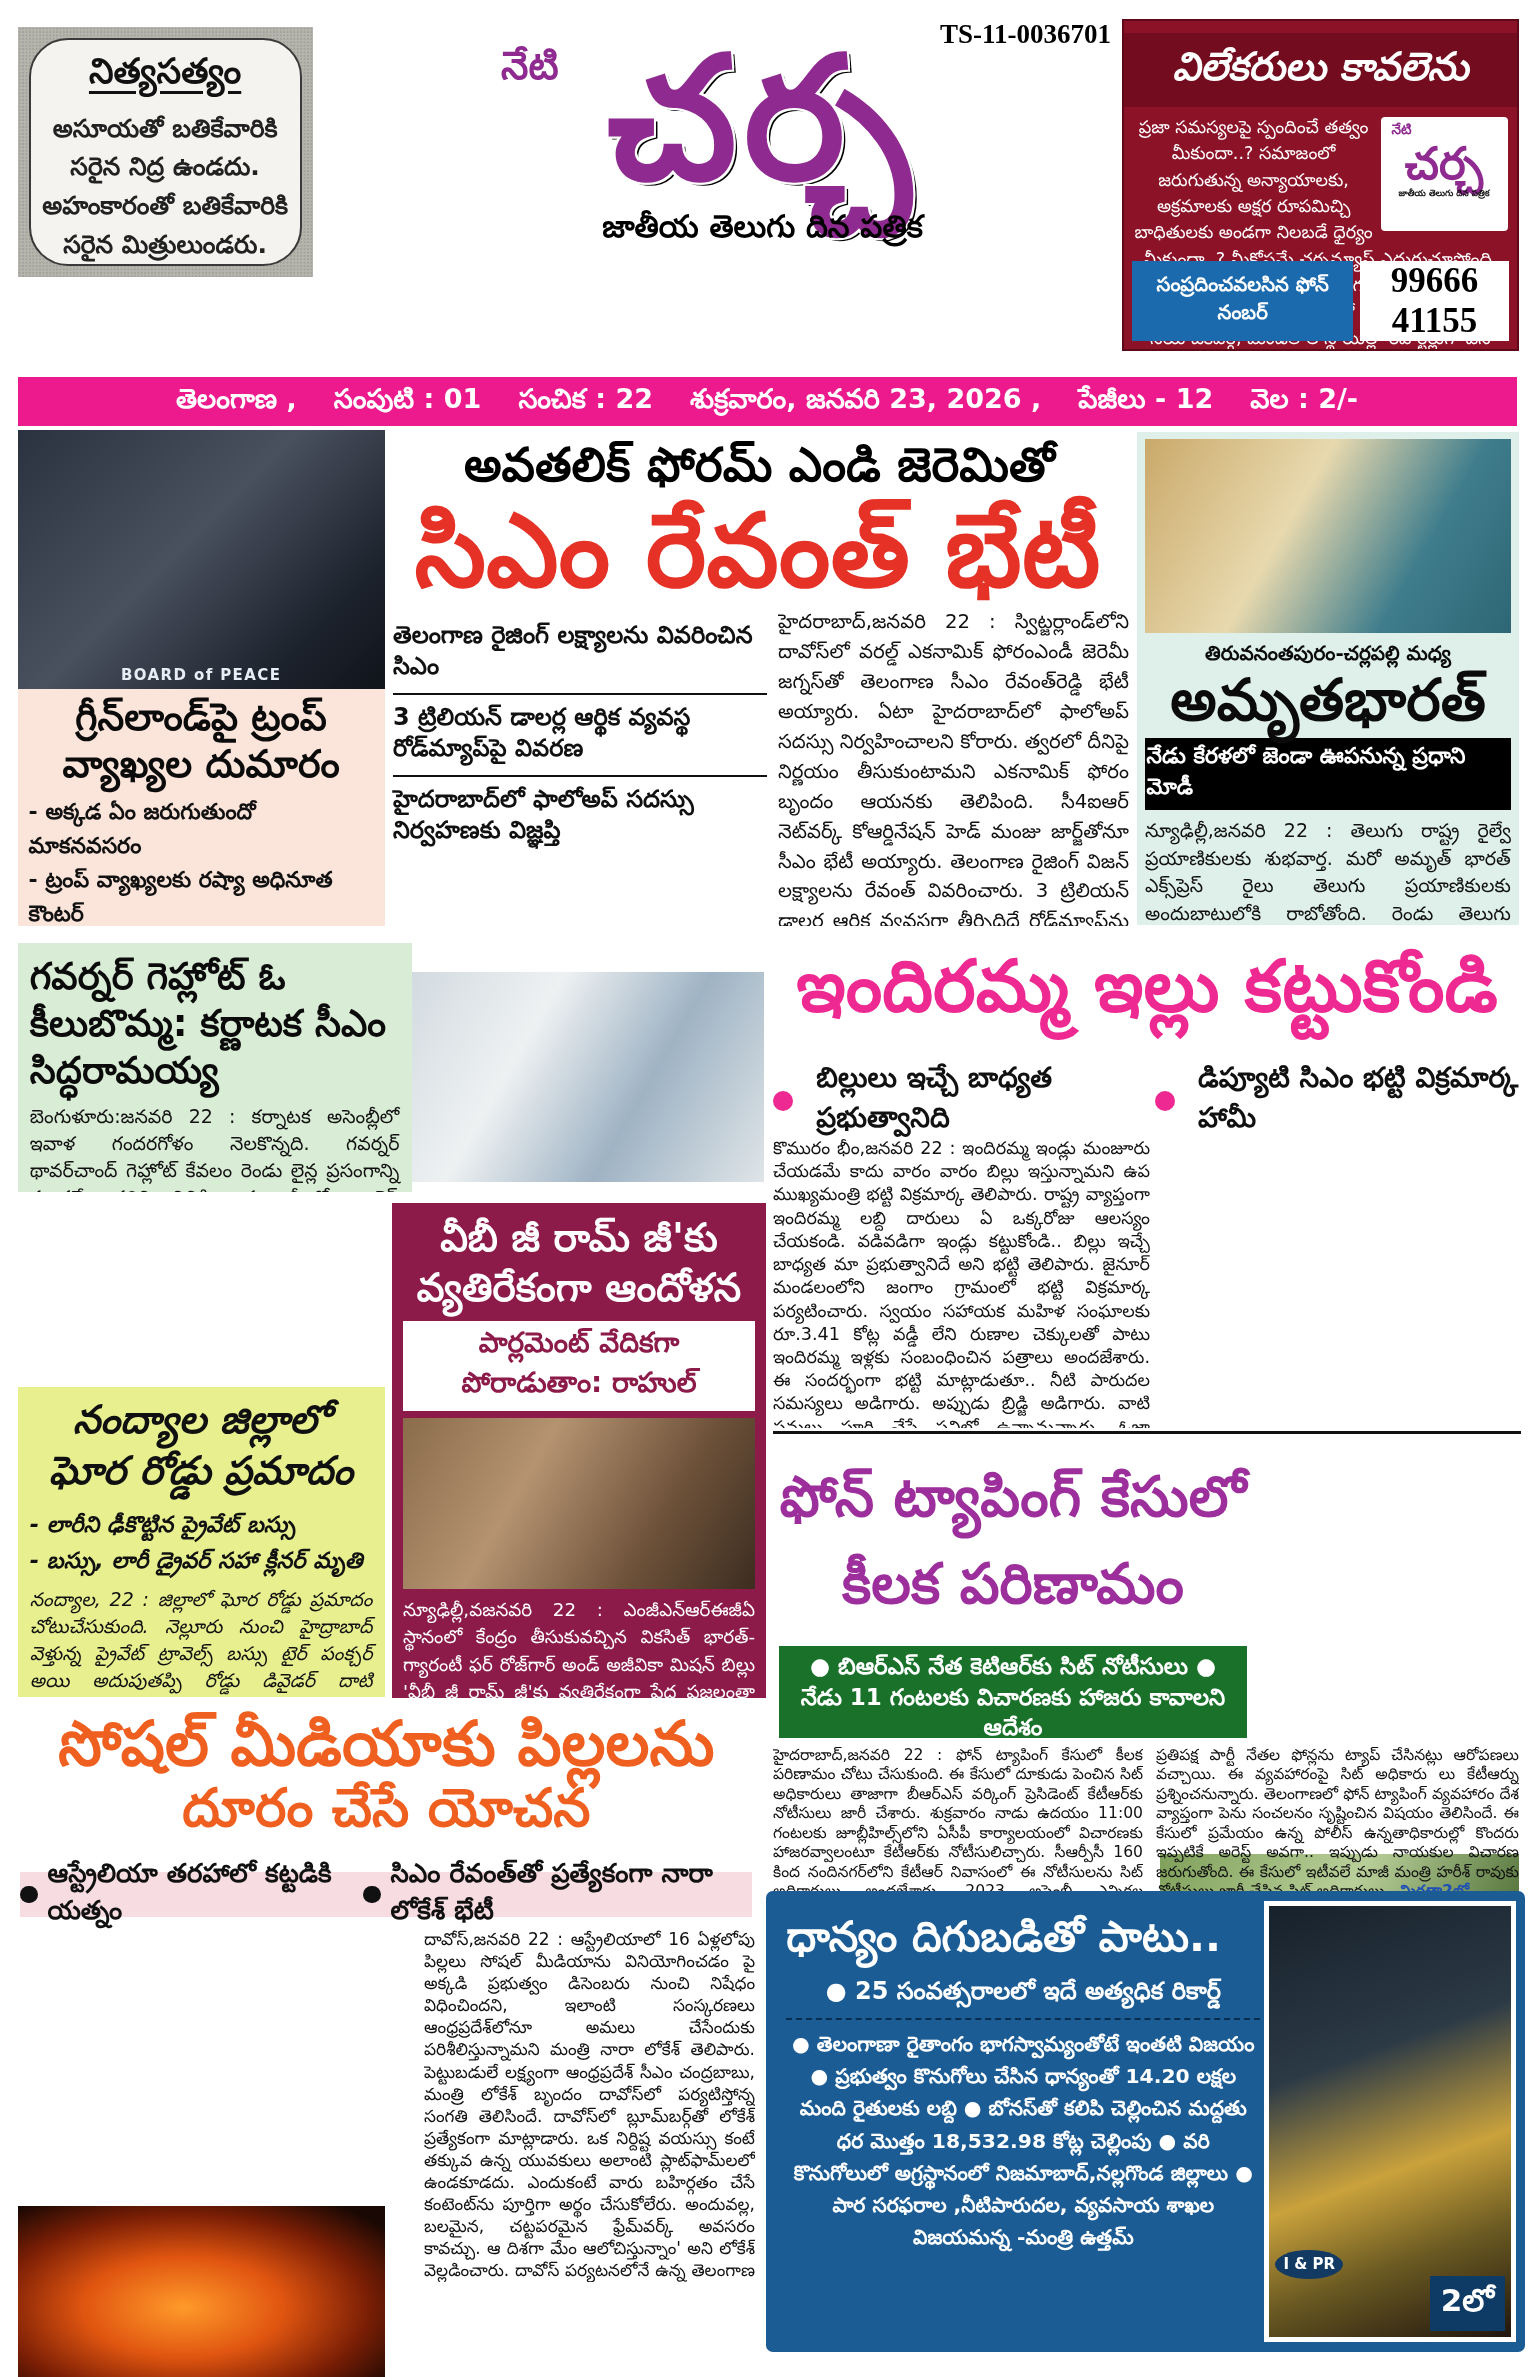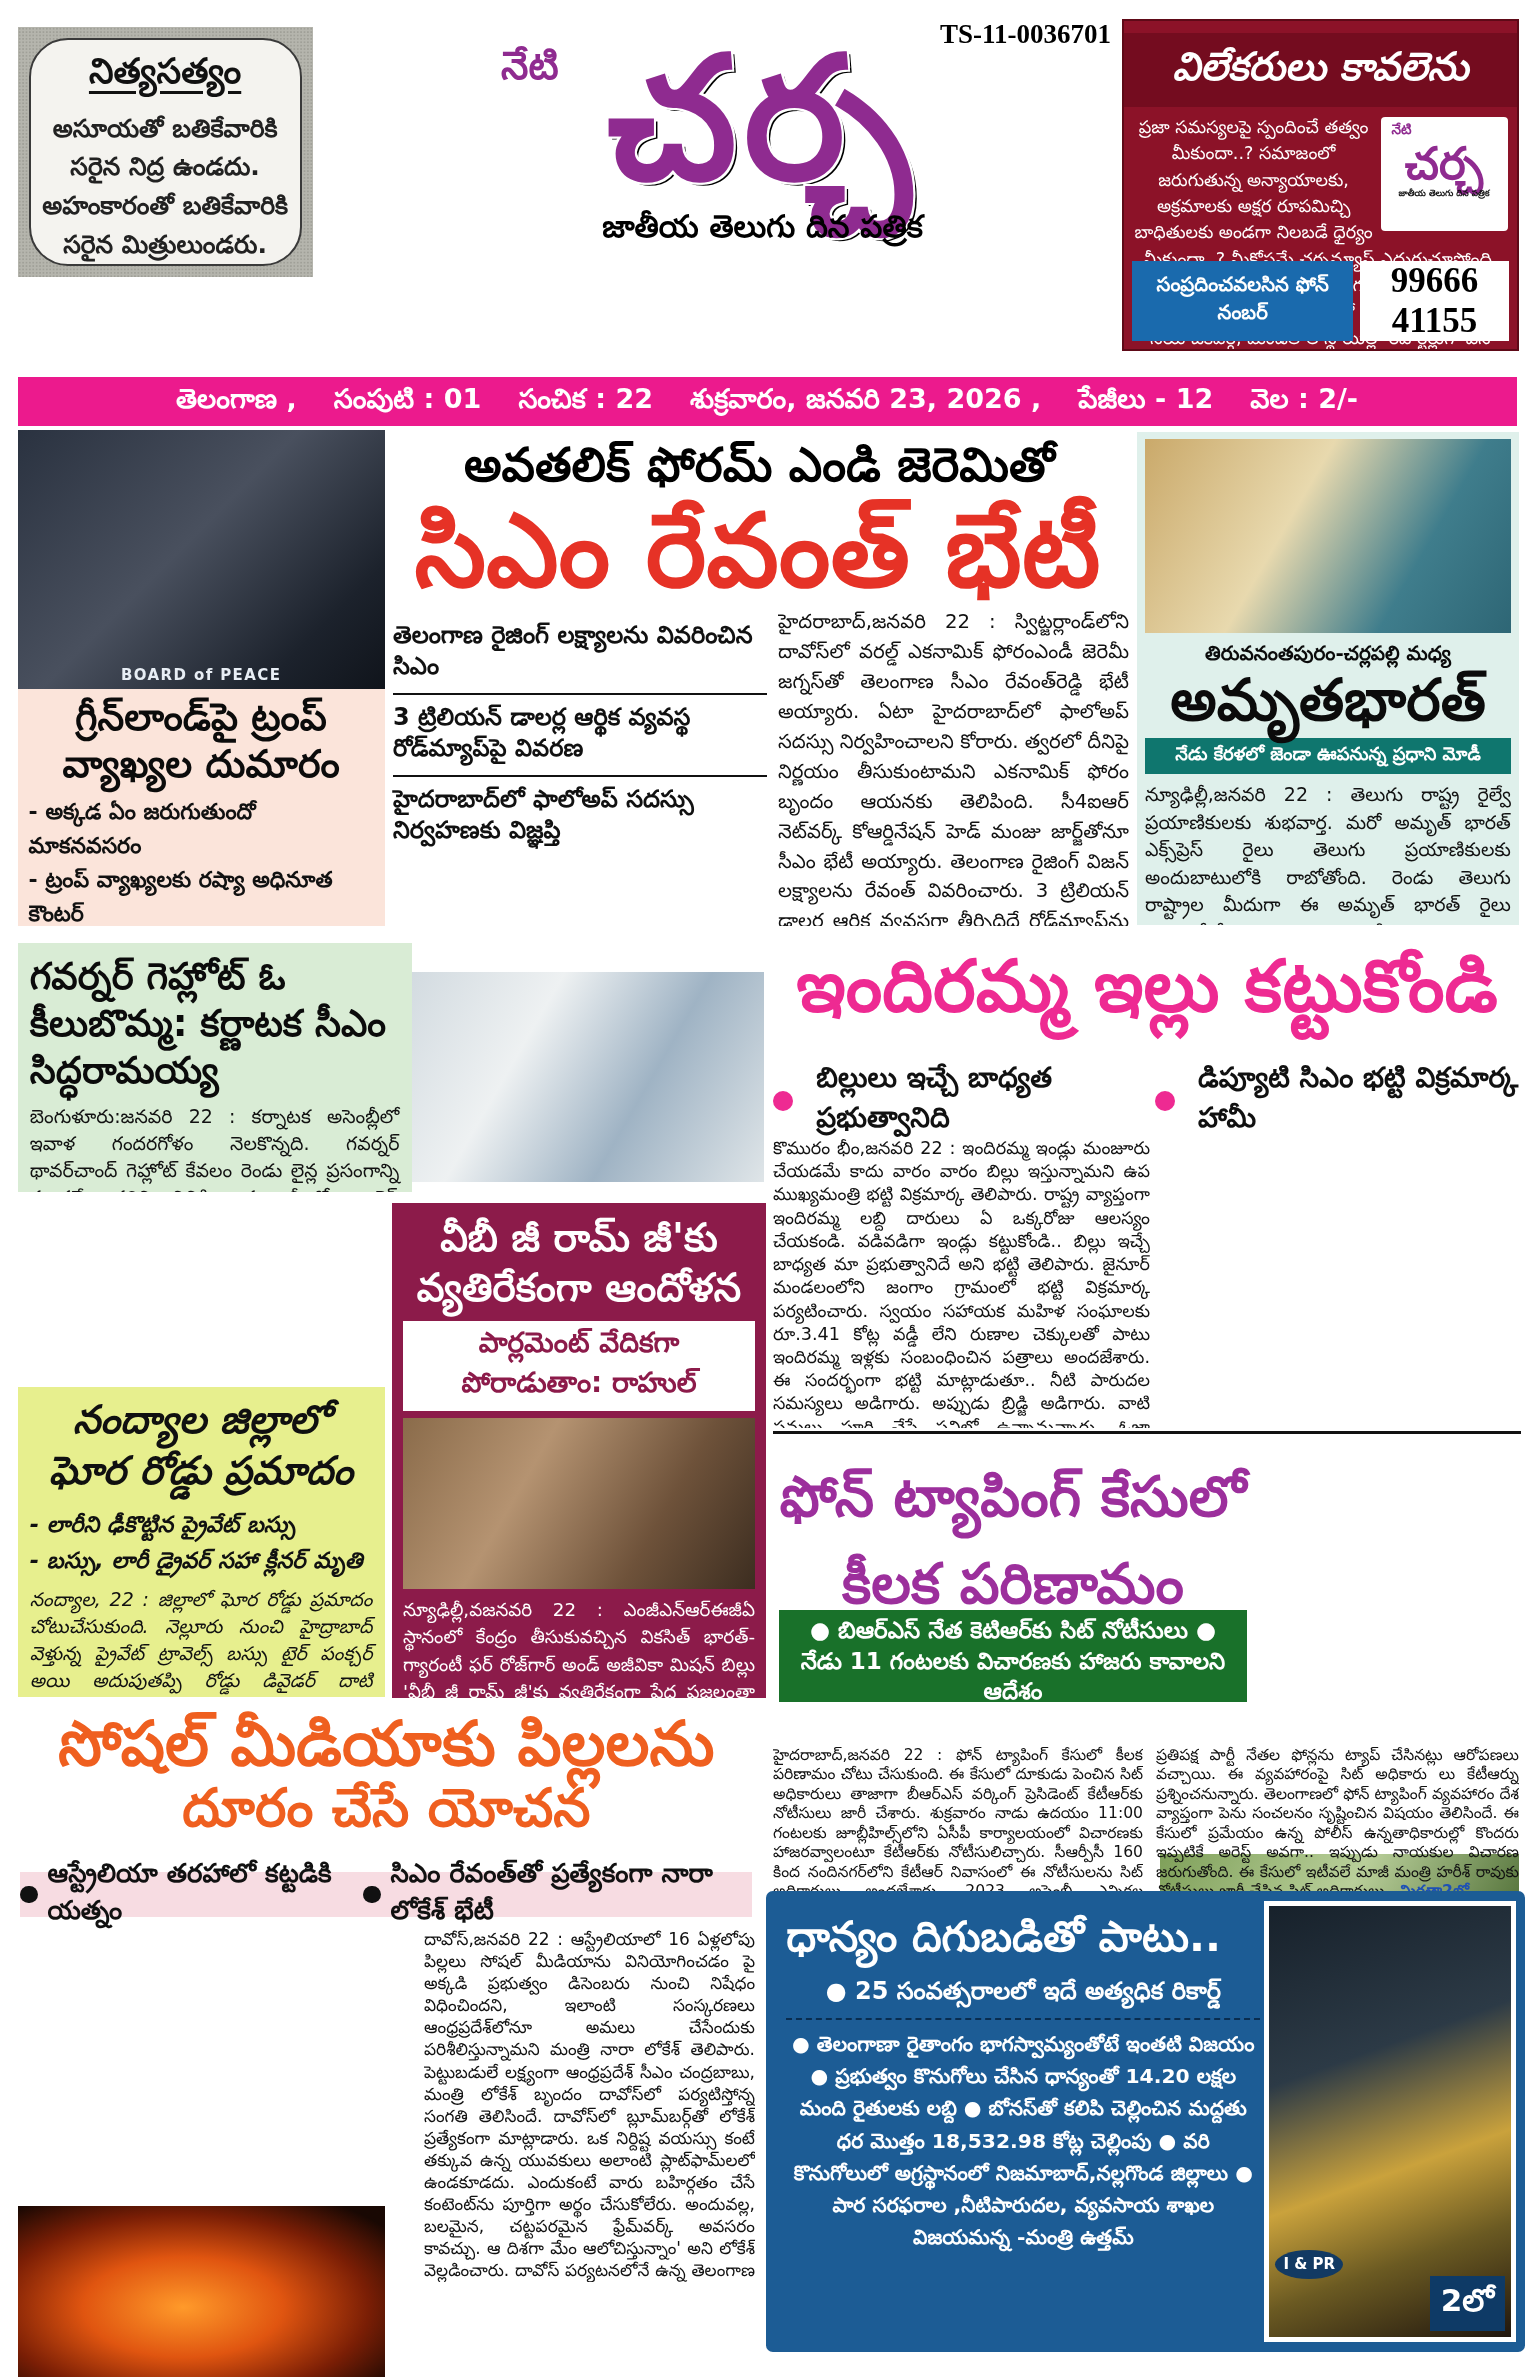--- a/index.html
+++ b/index.html
@@ -58,21 +58,21 @@
   
   .gl-box { left:17.6px; top:689px; width:367px; height:237px; background:#fbe4da; padding:5.4px 11px; overflow:hidden; }
   .gl-h { font-size:38px; font-weight:bold; text-align:center; line-height:1.22; color:#0b0b0b; }
   .gl-bullets { font-size:22px; font-weight:bold; margin:8.1px 0 5.4px; line-height:1.55; }
   .gl-body { font-size:18.3px; line-height:1.4; text-align:justify; }
 
   
   .amrit-box { left:1137px; top:432px; width:382px; height:493px; background:#dff0eb; padding:6.8px 8.1px; overflow:hidden; }
   .amrit-h1 { font-size:20px; font-weight:bold; text-align:center; margin-top:8.1px; color:#0b0b0b; }
   .amrit-h2 { font-size:58px; font-weight:bold; text-align:center; line-height:1.05; color:#0b0b0b; }
-  .amrit-band { background:#0f766e; color:#fff; font-size:18px; font-weight:bold; text-align:center; padding:5.4px 1.4px; margin:6.8px 0; }
+  .amrit-band { background:#000000; color:#fff; font-size:22px; font-weight:bold; text-align:left; padding:5.4px 1.4px; margin:6.8px 0; }
   .amrit-body { font-size:19px; line-height:1.45; text-align:justify; }
   .more { color:#1d50b5; font-weight:bold; }
   .more-red { color:#e02020; font-weight:bold; }
 
   
   .gov-box { left:17.6px; top:943px; width:394px; height:249px; background:#d9ecd5; padding:9.5px 12.2px; overflow:hidden; }
   .gov-h { font-size:37px; font-weight:bold; line-height:1.28; color:#0b0b0b; }
   .gov-body { font-size:19px; line-height:1.42; text-align:justify; margin-top:8.1px; }
 
   
@@ -90,21 +90,21 @@
   .acc-body { font-size:19px; line-height:1.42; text-align:justify; }
 
   
   .vbg-box { left:392px; top:1203px; width:374px; height:495px; background:#8c1b4a; padding:9.5px 11px; color:#fff; overflow:hidden; }
   .vbg-h { font-size:39px; font-weight:bold; text-align:center; line-height:1.3; color:#fff; }
   .vbg-band { background:#fff; color:#8c1b4a; font-size:28px; font-weight:bold; text-align:center; padding:5.4px 1.4px; margin-top:6.8px; }
   .vbg-body { font-size:18.3px; line-height:1.5; text-align:justify; }
 
   
   .tap-h { left:779px; top:1454px; width:468px; text-align:center; font-size:56px; font-weight:bold; color:#9c2f9c; line-height:1.55; }
-  .tap-box { left:779px; top:1610px; width:468px; height:92px; background:#19712a; color:#fff; font-size:23px; font-weight:bold; text-align:center; padding:5.4px 9.5px; line-height:1.32; overflow:hidden; }
+  .tap-box { left:779px; top:1646px; width:468px; height:92px; background:#19712a; color:#fff; font-size:23px; font-weight:bold; text-align:center; padding:5.4px 9.5px; line-height:1.32; overflow:hidden; }
   .tap-body { top:1746px; height:145px; font-size:15.6px; line-height:1.25; text-align:justify; overflow:hidden; }
   .tap-b1 { left:773px; width:370px; }
   .tap-b2 { left:1156px; width:363px; }
 
   
   .soc-h { left:20.3px; top:1708px; width:732px; text-align:center; color:#ef5f1f; font-weight:bold; }
   .soc-h .l1 { font-size:62px; line-height:1.15; display:block; }
   .soc-h .l2 { font-size:53px; line-height:1.1; display:block; }
   .soc-band { left:20.3px; top:1872px; width:732px; height:45px; background:#f7dce2; display:flex; align-items:center; justify-content:center; gap:9.5px; font-size:26px; font-weight:bold; color:#111; }
   .soc-body { left:424px; top:1928px; width:331px; height:354px; font-size:17px; line-height:1.3; text-align:justify; overflow:hidden; }

